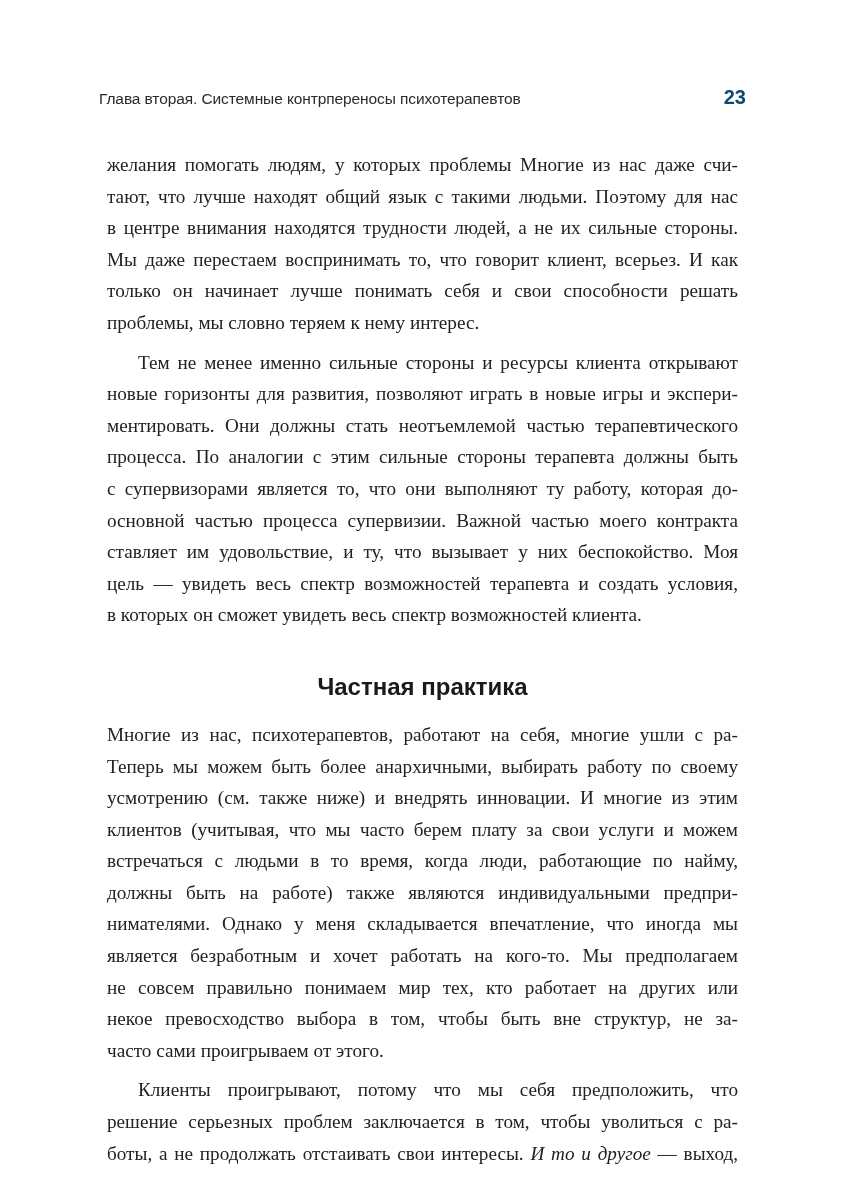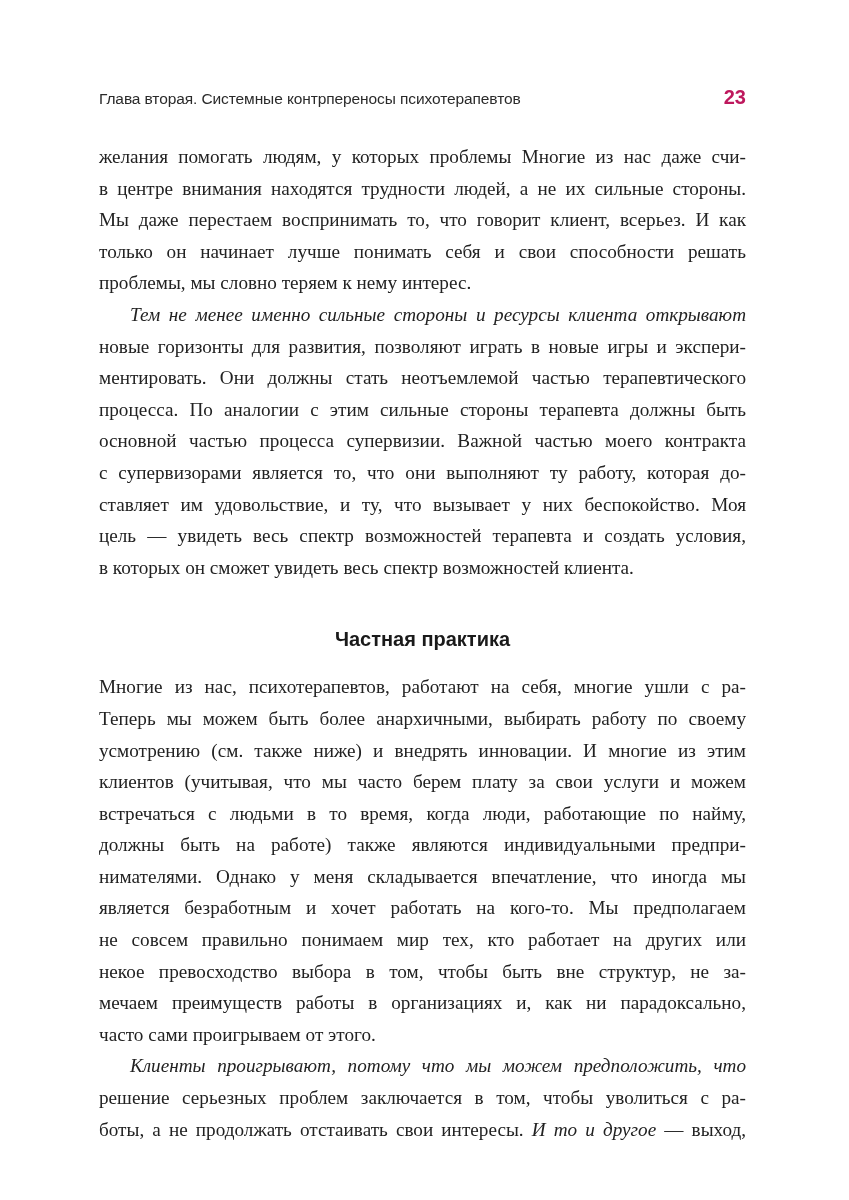--- a/index.html
+++ b/index.html
@@ -2,78 +2,78 @@
 <html><head>
 <meta charset="utf-8">
 <style>
   html, body { margin: 0; padding: 0; background: #ffffff; }
   body { width: 849px; height: 1200px; position: relative; overflow: hidden; color: #1f1f1f; }
   .running-head {
     position: absolute; left: 99px; top: 86px; width: 647px; height: 24px;
     font-family: "Liberation Sans", sans-serif; font-size: 15.5px; color: #2a2a2a;
   }
   .running-head .title { position: absolute; left: 0; top: 4px; letter-spacing: -0.1px; text-align: right; }
-  .running-head .page-num { position: absolute; right: 0; top: 0; font-size: 20px; font-weight: bold; color: #be185d; }
+  .running-head .page-num { position: absolute; right: 0; top: 0; font-size: 20px; font-weight: bold; color: #0c4a6e; }
   .body-text {
     position: absolute; left: 99px; top: 141px; width: 647px;
     font-family: "Liberation Serif", serif; font-size: 19.2px; line-height: 31.6px;
     text-align: justify; color: #222;
   }
-  .body-text p { margin: 0; hyphens: manual; }
+  .body-text p { margin: 8px; hyphens: manual; }
   .heading {
-    font-family: "Liberation Sans", sans-serif; font-weight: bold; font-size: 20px;
+    font-family: "Liberation Sans", sans-serif; font-weight: bold; font-size: 24px;
     text-align: center; margin: 42px 0 18px 0; line-height: 28px; color: #1a1a1a;
   }
   .line { display: block; text-align: justify; text-align-last: justify; white-space: nowrap; }
   .line.last { text-align-last: left; }
-  .line.indent { padding-left: 31px; font-style: italic; }
+  .line.indent { padding-left: 31px; }
 </style>
 </head>
 <body>
 
 <div class="running-head">
   <span class="title">Глава вторая. Системные контрпереносы психотерапевтов</span>
   <span class="page-num">23</span>
 </div>
 
 <div class="body-text">
   <p>
     <span class="line">желания помогать людям, у которых проблемы Многие из нас даже счи-</span>
+    <span class="line">тают, что лучше находят общий язык с такими людьми. Поэтому для нас</span>
     <span class="line">в центре внимания находятся трудности людей, а не их сильные стороны.</span>
     <span class="line">Мы даже перестаем воспринимать то, что говорит клиент, всерьез. И как</span>
     <span class="line">только он начинает лучше понимать себя и свои способности решать</span>
     <span class="line last">проблемы, мы словно теряем к нему интерес.</span>
   </p>
   <p>
     <span class="line indent">Тем не менее именно сильные стороны и ресурсы клиента открывают</span>
     <span class="line">новые горизонты для развития, позволяют играть в новые игры и экспери-</span>
     <span class="line">ментировать. Они должны стать неотъемлемой частью терапевтического</span>
     <span class="line">процесса. По аналогии с этим сильные стороны терапевта должны быть</span>
+    <span class="line">с супервизорами является то, что они выполняют ту работу, которая до-</span>
     <span class="line">основной частью процесса супервизии. Важной частью моего контракта</span>
-    <span class="line">с супервизорами является то, что они выполняют ту работу, которая до-</span>
     <span class="line">ставляет им удовольствие, и ту, что вызывает у них беспокойство. Моя</span>
     <span class="line">цель — увидеть весь спектр возможностей терапевта и создать условия,</span>
     <span class="line last">в которых он сможет увидеть весь спектр возможностей клиента.</span>
   </p>
 
   <div class="heading">Частная практика</div>
 
   <p>
     <span class="line">Многие из нас, психотерапевтов, работают на себя, многие ушли с ра-</span>
     <span class="line">Теперь мы можем быть более анархичными, выбирать работу по своему</span>
     <span class="line">усмотрению (см. также ниже) и внедрять инновации. И многие из этим</span>
     <span class="line">клиентов (учитывая, что мы часто берем плату за свои услуги и можем</span>
     <span class="line">встречаться с людьми в то время, когда люди, работающие по найму,</span>
     <span class="line">должны быть на работе) также являются индивидуальными предпри-</span>
     <span class="line">нимателями. Однако у меня складывается впечатление, что иногда мы</span>
     <span class="line">является безработным и хочет работать на кого-то. Мы предполагаем</span>
     <span class="line">не совсем правильно понимаем мир тех, кто работает на других или</span>
     <span class="line">некое превосходство выбора в том, чтобы быть вне структур, не за-</span>
-    <span class="line">мечаем преимуществ работы в организациях и, как ни парадоксально,</span>
     <span class="line last">часто сами проигрываем от этого.</span>
   </p>
   <p>
-    <span class="line indent">Клиенты проигрывают, потому что мы можем предположить, что</span>
+    <span class="line indent">Клиенты проигрывают, потому что мы себя предположить, что</span>
     <span class="line">решение серьезных проблем заключается в том, чтобы уволиться с ра-</span>
     <span class="line"><span>боты, а не продолжать отстаивать свои интересы. </span><em>И то и другое</em><span> — выход,</span></span>
 
   </p>
 </div>
 
 </body></html>

